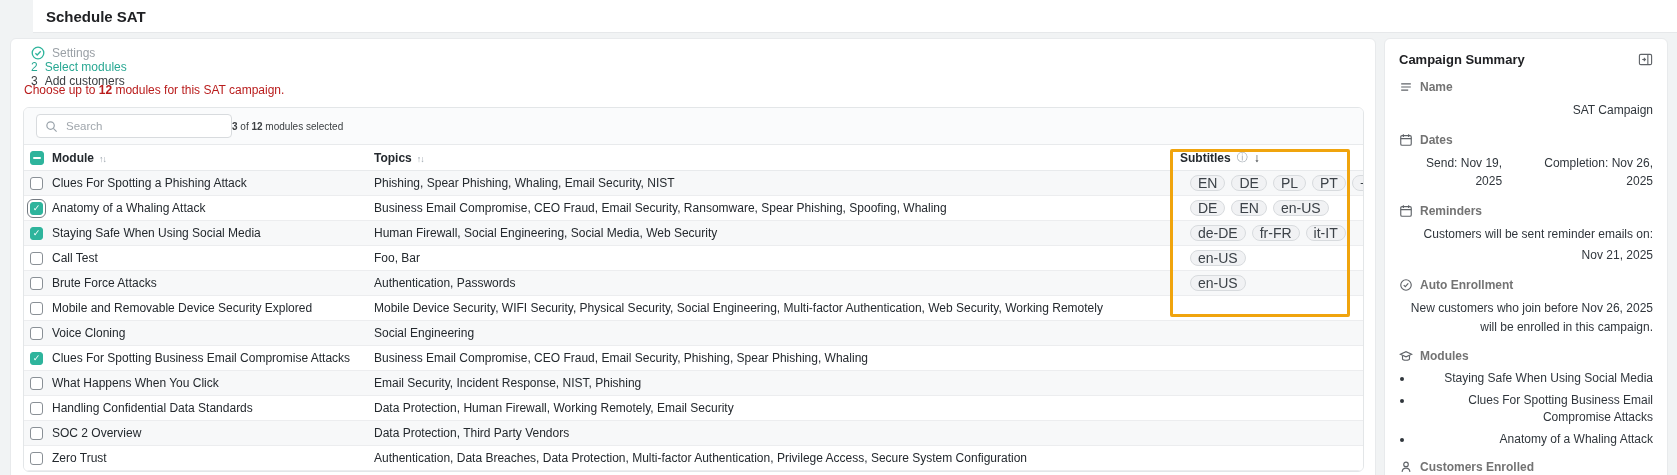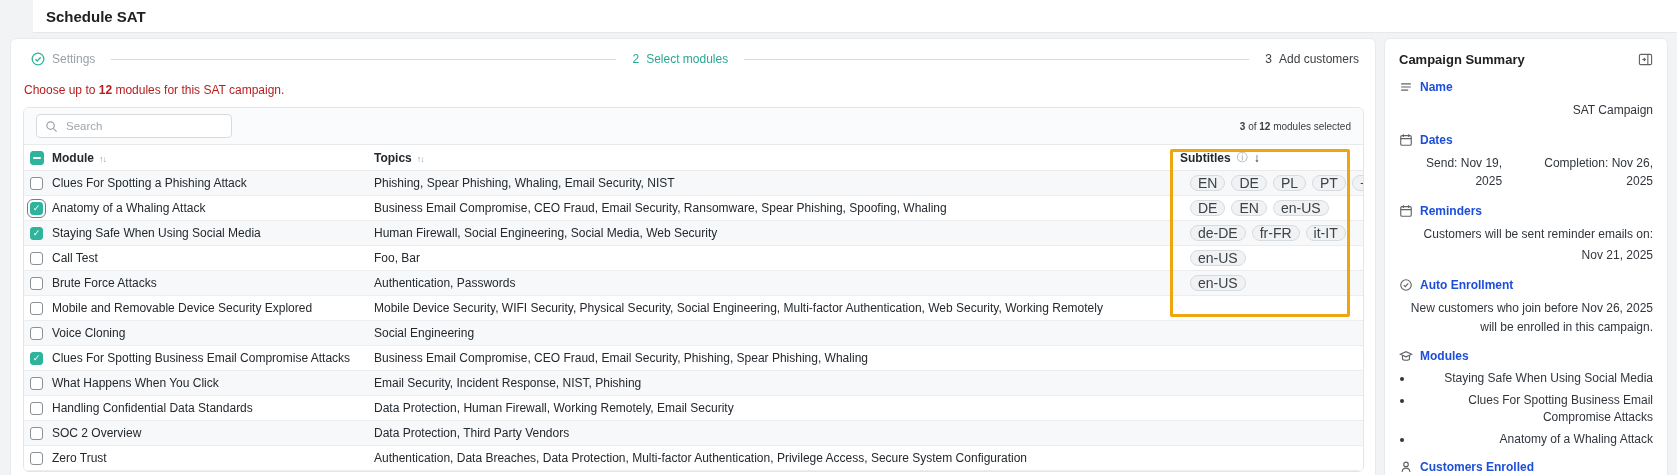--- a/index.html
+++ b/index.html
@@ -24,40 +24,40 @@
     border:1px solid #e8eaec; border-radius:6px;
     padding:7px 12px 12px;
   }
   .sidebar-card {
     width:284px; height:470px; background:#fff;
     border:1px solid #e8eaec; border-radius:6px;
     padding:13px 14px; font-size:12px;
   }
 
   
-  .stepper { display:flex; align-items:center; height:26px; font-size:12px; padding:0 4px 0 8px; }
+  .stepper { display:flex; height:26px; font-size:12px; padding:0 4px 0 8px;flex-direction:column; }
   .step { display:flex; align-items:center; gap:7px; white-space:nowrap; }
   .step.done  { color:#9aa0a6; }
   .step.active{ color:#29a893; }
   .step.next  { color:#3c4043; }
   .step-num { font-size:12px; }
   .connector { flex:1; height:1px; background:#d7dadd; margin:0 16px; }
   .step-check-icon { display:inline-flex; }
 
   .instruction { font-size:12px; color:#b91c1c; margin:11px 0 10px 1px; }
   .instruction b { font-weight:bold; }
 
   
   .table-wrap {
     position:relative; width:1341px; background:#fff;
     border:1px solid #e3e6e8; border-radius:6px; overflow:hidden;
   }
   .toolbar {
     height:37px; background:#fafbfc; border-bottom:1px solid #e8eaec;
-    display:flex; align-items:center; justify-content:space-between; padding:0 12px;
+    display:flex; align-items:center; padding:0 12px;
   }
   .search-box {
     display:flex; align-items:center; gap:6px; width:196px; height:24px;
     background:#fff; border:1px solid #d8dbde; border-radius:4px; padding:0 8px;
   }
   .search-box input { border:none; outline:none; width:100%; font-size:11.5px; color:#3c4043;
     font-family:"Liberation Sans", sans-serif; background:transparent; }
   .search-box input::placeholder { color:#a0a6ac; }
   .selected-count { font-size:10px; color:#3c4043; }
   .selected-count b { font-weight:bold; }
@@ -95,21 +95,21 @@
   .subtitles-highlight {
     position:absolute; left:1146px; top:41px; width:180px; height:168px;
     border:3px solid #f0a40d; border-radius:2px; pointer-events:none; z-index:5;
   }
 
   
   .sidebar-header { display:flex; justify-content:space-between; align-items:center; }
   .sidebar-title { font-size:13px; font-weight:bold; color:#202124; }
   .collapse-btn { display:inline-flex; cursor:pointer; color:#5f6368; }
   .section-label { display:flex; align-items:flex-start; gap:7px; margin-top:13px;
-    font-weight:bold; font-size:12px; color:#1d4ed8; }
+    font-weight:bold; font-size:12px; color:#737373; }
   .section-icon { display:inline-flex; width:14px; height:14px; color:#5f6368; }
   .section-body { margin-top:7px; color:#30363c; line-height:1.55;text-align:right; }
   .section-body p { margin:0 0 3px; }
   .inline-pair { display:flex; gap:16px; }
   ul.bullets { margin:2px 0 0; padding-left:15px; color:#30363c; }
   ul.bullets li { margin:6px 0; line-height:1.35; }
 </style>
 </head>
 <body>
 

